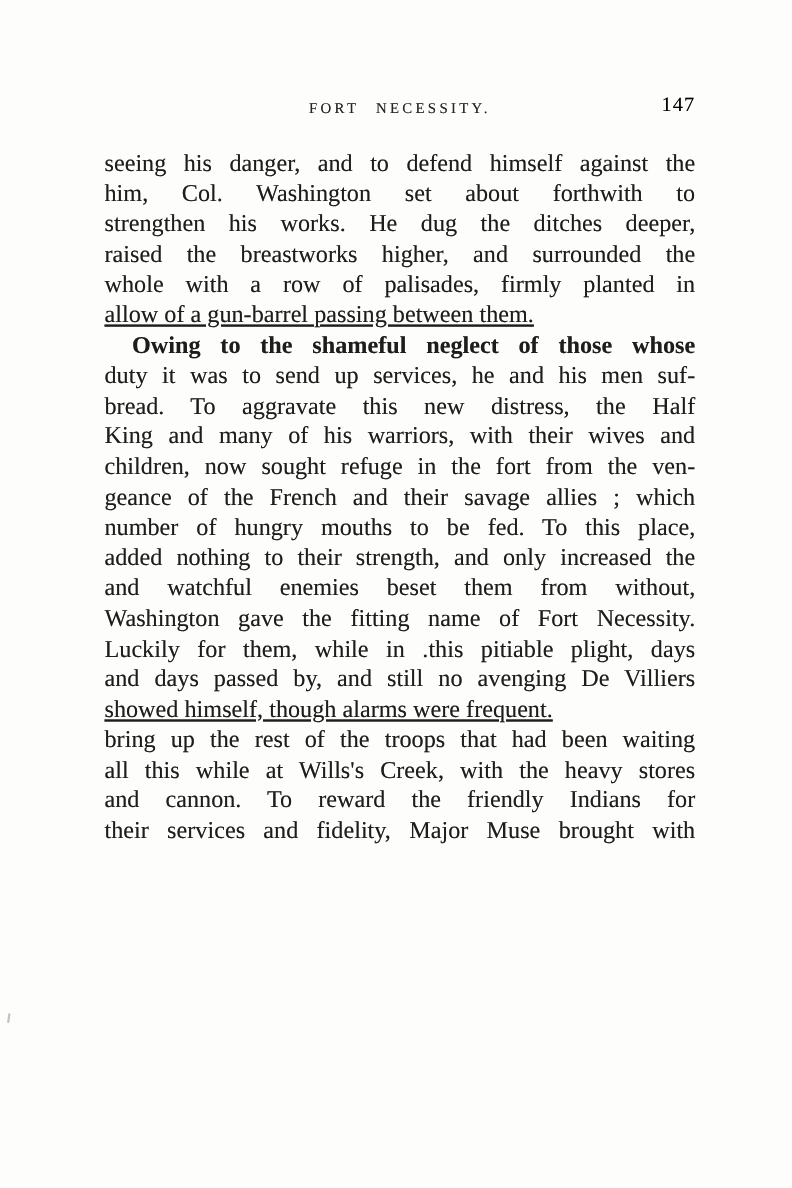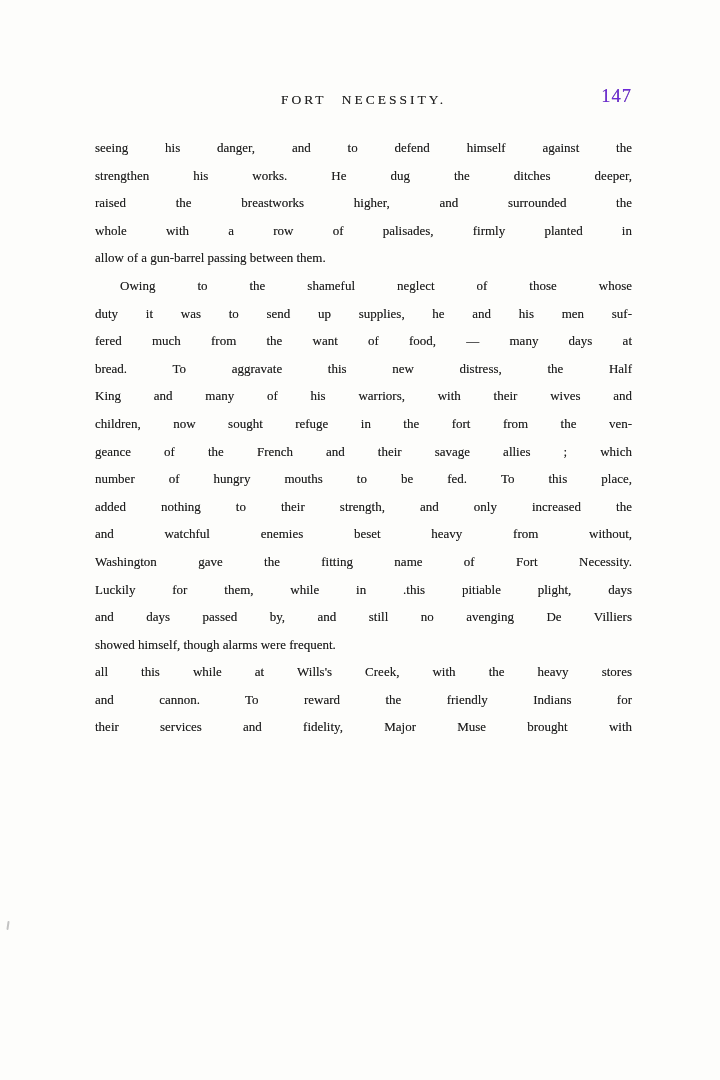--- a/index.html
+++ b/index.html
@@ -35,45 +35,47 @@
     color: #262626;
     text-shadow: 0 0 0.3px rgba(0,0,0,0.45);
     margin-top: 28px;
   }
   .page-number {
     position: absolute;
     right: 0;
     top: -4px;
     font-size: 18.5px;
     letter-spacing: 1px;
-    color: #6d28d9;
+    color: #000000;
     text-shadow: 0 0 0.3px rgba(0,0,0,0.45);
   }
   .text-block {
     position: absolute;
     left: 95px;
     top: 134px;
     width: 537px;
-    font-size: 13px;
+    font-size: 22px;
     line-height: 27.6px;
     text-shadow: 0 0 0.3px rgba(0,0,0,0.45);
   }
   .paragraph {
     margin: 0;
   }
   .line {
     text-align: justify;
     text-align-last: justify;
     white-space: normal;
   }
   .line.line-end {
     text-align-last: left;
+    text-decoration: underline;
   }
   .line.indent {
     text-indent: 25px;
+    font-weight: bold;
   }
   .scan-artifact {
     position: absolute;
     left: 7px;
     top: 921px;
     width: 2px;
     height: 9px;
     background: #c3c3c3;
     transform: rotate(8deg);
     border-radius: 1px;
@@ -83,41 +85,42 @@
 <body>
 
 <div class="page">
   <div class="header">
     <span class="running-title">FORT NECESSITY.</span>
     <span class="page-number">147</span>
   </div>
   <div class="text-block">
       <div class="paragraph">
         <div class="line">seeing his danger, and to defend himself against the</div>
+        <div class="line">him, Col. Washington set about forthwith to</div>
         <div class="line">strengthen his works. He dug the ditches deeper,</div>
         <div class="line">raised the breastworks higher, and surrounded the</div>
         <div class="line">whole with a row of palisades, firmly planted in</div>
         <div class="line line-end">allow of a gun-barrel passing between them.</div>
       </div>
       <div class="paragraph">
         <div class="line indent">Owing to the shameful neglect of those whose</div>
-        <div class="line">duty it was to send up supplies, he and his men suf-</div>
-        <div class="line">fered much from the want of food, — many days at</div>
+        <div class="line">duty it was to send up services, he and his men suf-</div>
         <div class="line">bread. To aggravate this new distress, the Half</div>
         <div class="line">King and many of his warriors, with their wives and</div>
         <div class="line">children, now sought refuge in the fort from the ven-</div>
         <div class="line">geance of the French and their savage allies ; which</div>
         <div class="line">number of hungry mouths to be fed. To this place,</div>
         <div class="line">added nothing to their strength, and only increased the</div>
-        <div class="line">and watchful enemies beset heavy from without,</div>
+        <div class="line">and watchful enemies beset them from without,</div>
         <div class="line">Washington gave the fitting name of Fort Necessity.</div>
         <div class="line">Luckily for them, while in .this pitiable plight, days</div>
         <div class="line">and days passed by, and still no avenging De Villiers</div>
         <div class="line line-end">showed himself, though alarms were frequent.</div>
       </div>
       <div class="paragraph">
+        <div class="line">bring up the rest of the troops that had been waiting</div>
         <div class="line">all this while at Wills's Creek, with the heavy stores</div>
         <div class="line">and cannon. To reward the friendly Indians for</div>
         <div class="line">their services and fidelity, Major Muse brought with</div>
       </div>
     </div>
   <div class="scan-artifact"></div>
 </div>
 
 </body></html>

